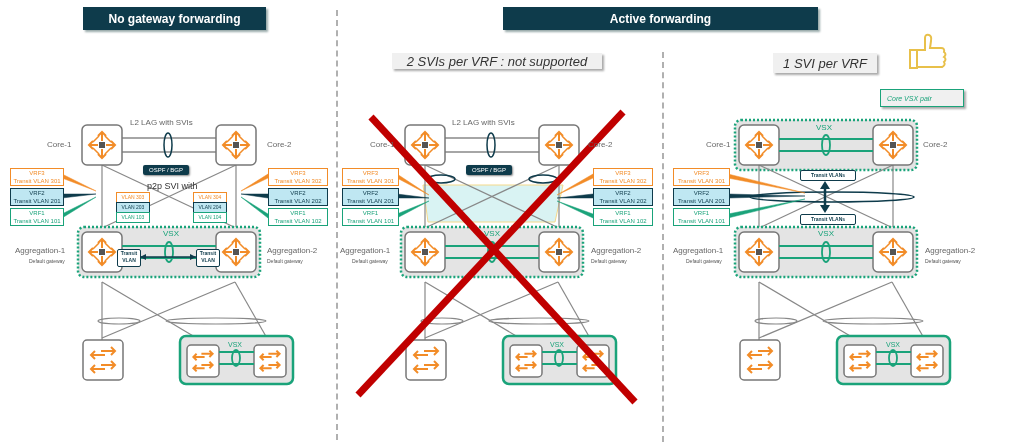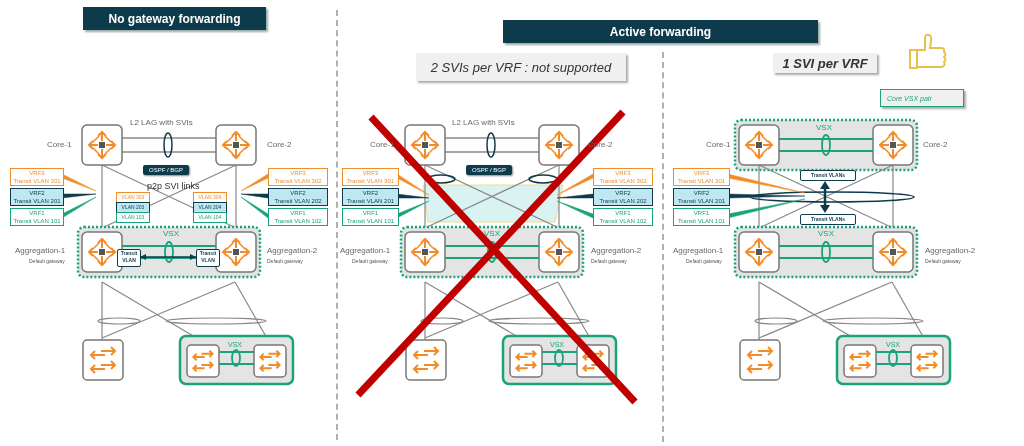--- a/index.html
+++ b/index.html
@@ -329,39 +329,39 @@
       <path d="M925.4,365 L936.6,365 M933.4,361.8 L936.6,365 L933.4,368.2" stroke="#f28c28" stroke-width="2" fill="none"></path>
     </g>
     <line x1="876" y1="352" x2="911" y2="352" stroke="#1aa37a" stroke-width="2"></line>
     <line x1="876" y1="364" x2="911" y2="364" stroke="#1aa37a" stroke-width="2"></line>
     <ellipse cx="893" cy="358" rx="4" ry="8" fill="none" stroke="#1aa37a" stroke-width="1.8"></ellipse>
     <ellipse cx="776" cy="321" rx="21" ry="3" fill="none" stroke="#888" stroke-width="1.2"></ellipse>
     <ellipse cx="873" cy="321" rx="50" ry="3" fill="none" stroke="#888" stroke-width="1.2"></ellipse>
   </svg>
 
 <div class="banner" style="left:83px;top:7px;width:183px;height:23px;">No gateway forwarding</div>
-<div class="banner" style="left:503px;top:20px;width:315px;height:23px;">Active forwarding</div>
+<div class="banner" style="left:503px;top:7px;width:315px;height:23px;">Active forwarding</div>
 
 <div class="divider" style="left:336px;top:10px;height:430px;"></div>
 <div class="divider" style="left:662px;top:52px;height:390px;"></div>
 
-<div class="subtitle" style="left:416px;top:53px;width:210px;height:28px;text-align:right;">2 SVIs per VRF : not supported</div>
-<div class="subtitle" style="left:773px;top:53px;width:104px;height:20px;font-weight:bold;">1 SVI per VRF</div>
+<div class="subtitle" style="left:392px;top:53px;width:210px;height:16px;text-align:right;">2 SVIs per VRF : not supported</div>
+<div class="subtitle" style="left:773px;top:53px;width:104px;height:20px;">1 SVI per VRF</div>
 
 <svg style="left:905px;top:32px;" width="50" height="45" viewBox="0 0 50 45">
   <path d="M12 18 L20 18 L20 6 Q20 2 24 3 Q27 4 26 9 L25 16 L36 16 Q40 16 39 20 Q42 22 39 25 Q42 27 39 30 Q41 33 37 35 L20 35 L12 35 Z M5 18 L12 18 L12 36 L5 36 Z" fill="none" stroke="#e8c04a" stroke-width="2"></path>
 </svg>
 
 <div class="abs" style="left:880px;top:89px;width:84px;height:18px;background:#f0f0f0;border:1.5px solid #1aa37a;box-shadow:2px 2px 2px #aaa;font-size:7px;font-style:italic;color:#1aa37a;line-height:18px;padding-left:6px;box-sizing:border-box;">Core VSX pair</div>
 
 <div class="lbl" style="left:130px;top:118px;">L2 LAG with SVIs</div>
 <div class="lbl" style="left:47px;top:140px;">Core-1</div>
 <div class="lbl" style="left:267px;top:140px;">Core-2</div>
 <div class="tag" style="left:143px;top:165px;">OSPF / BGP</div>
-<div class="lbl" style="left:147px;top:181px;font-size:9px;color:#333;">p2p SVI links</div>
+<div class="lbl" style="left:147px;top:181px;font-size:9px;color:#333;">p2p SVI with</div>
 
 <div class="vrf vrf3" style="left:10px;top:168px;width:52px;height:16px;">
     <span>VRF3</span>
     <span>Transit VLAN 301</span>
   </div>
 <div class="vrf vrf2" style="left:10px;top:188px;width:52px;height:16px;">
     <span>VRF2</span>
     <span>Transit VLAN 201</span>
   </div>
 <div class="vrf vrf1" style="left:10px;top:208px;width:52px;height:16px;">

